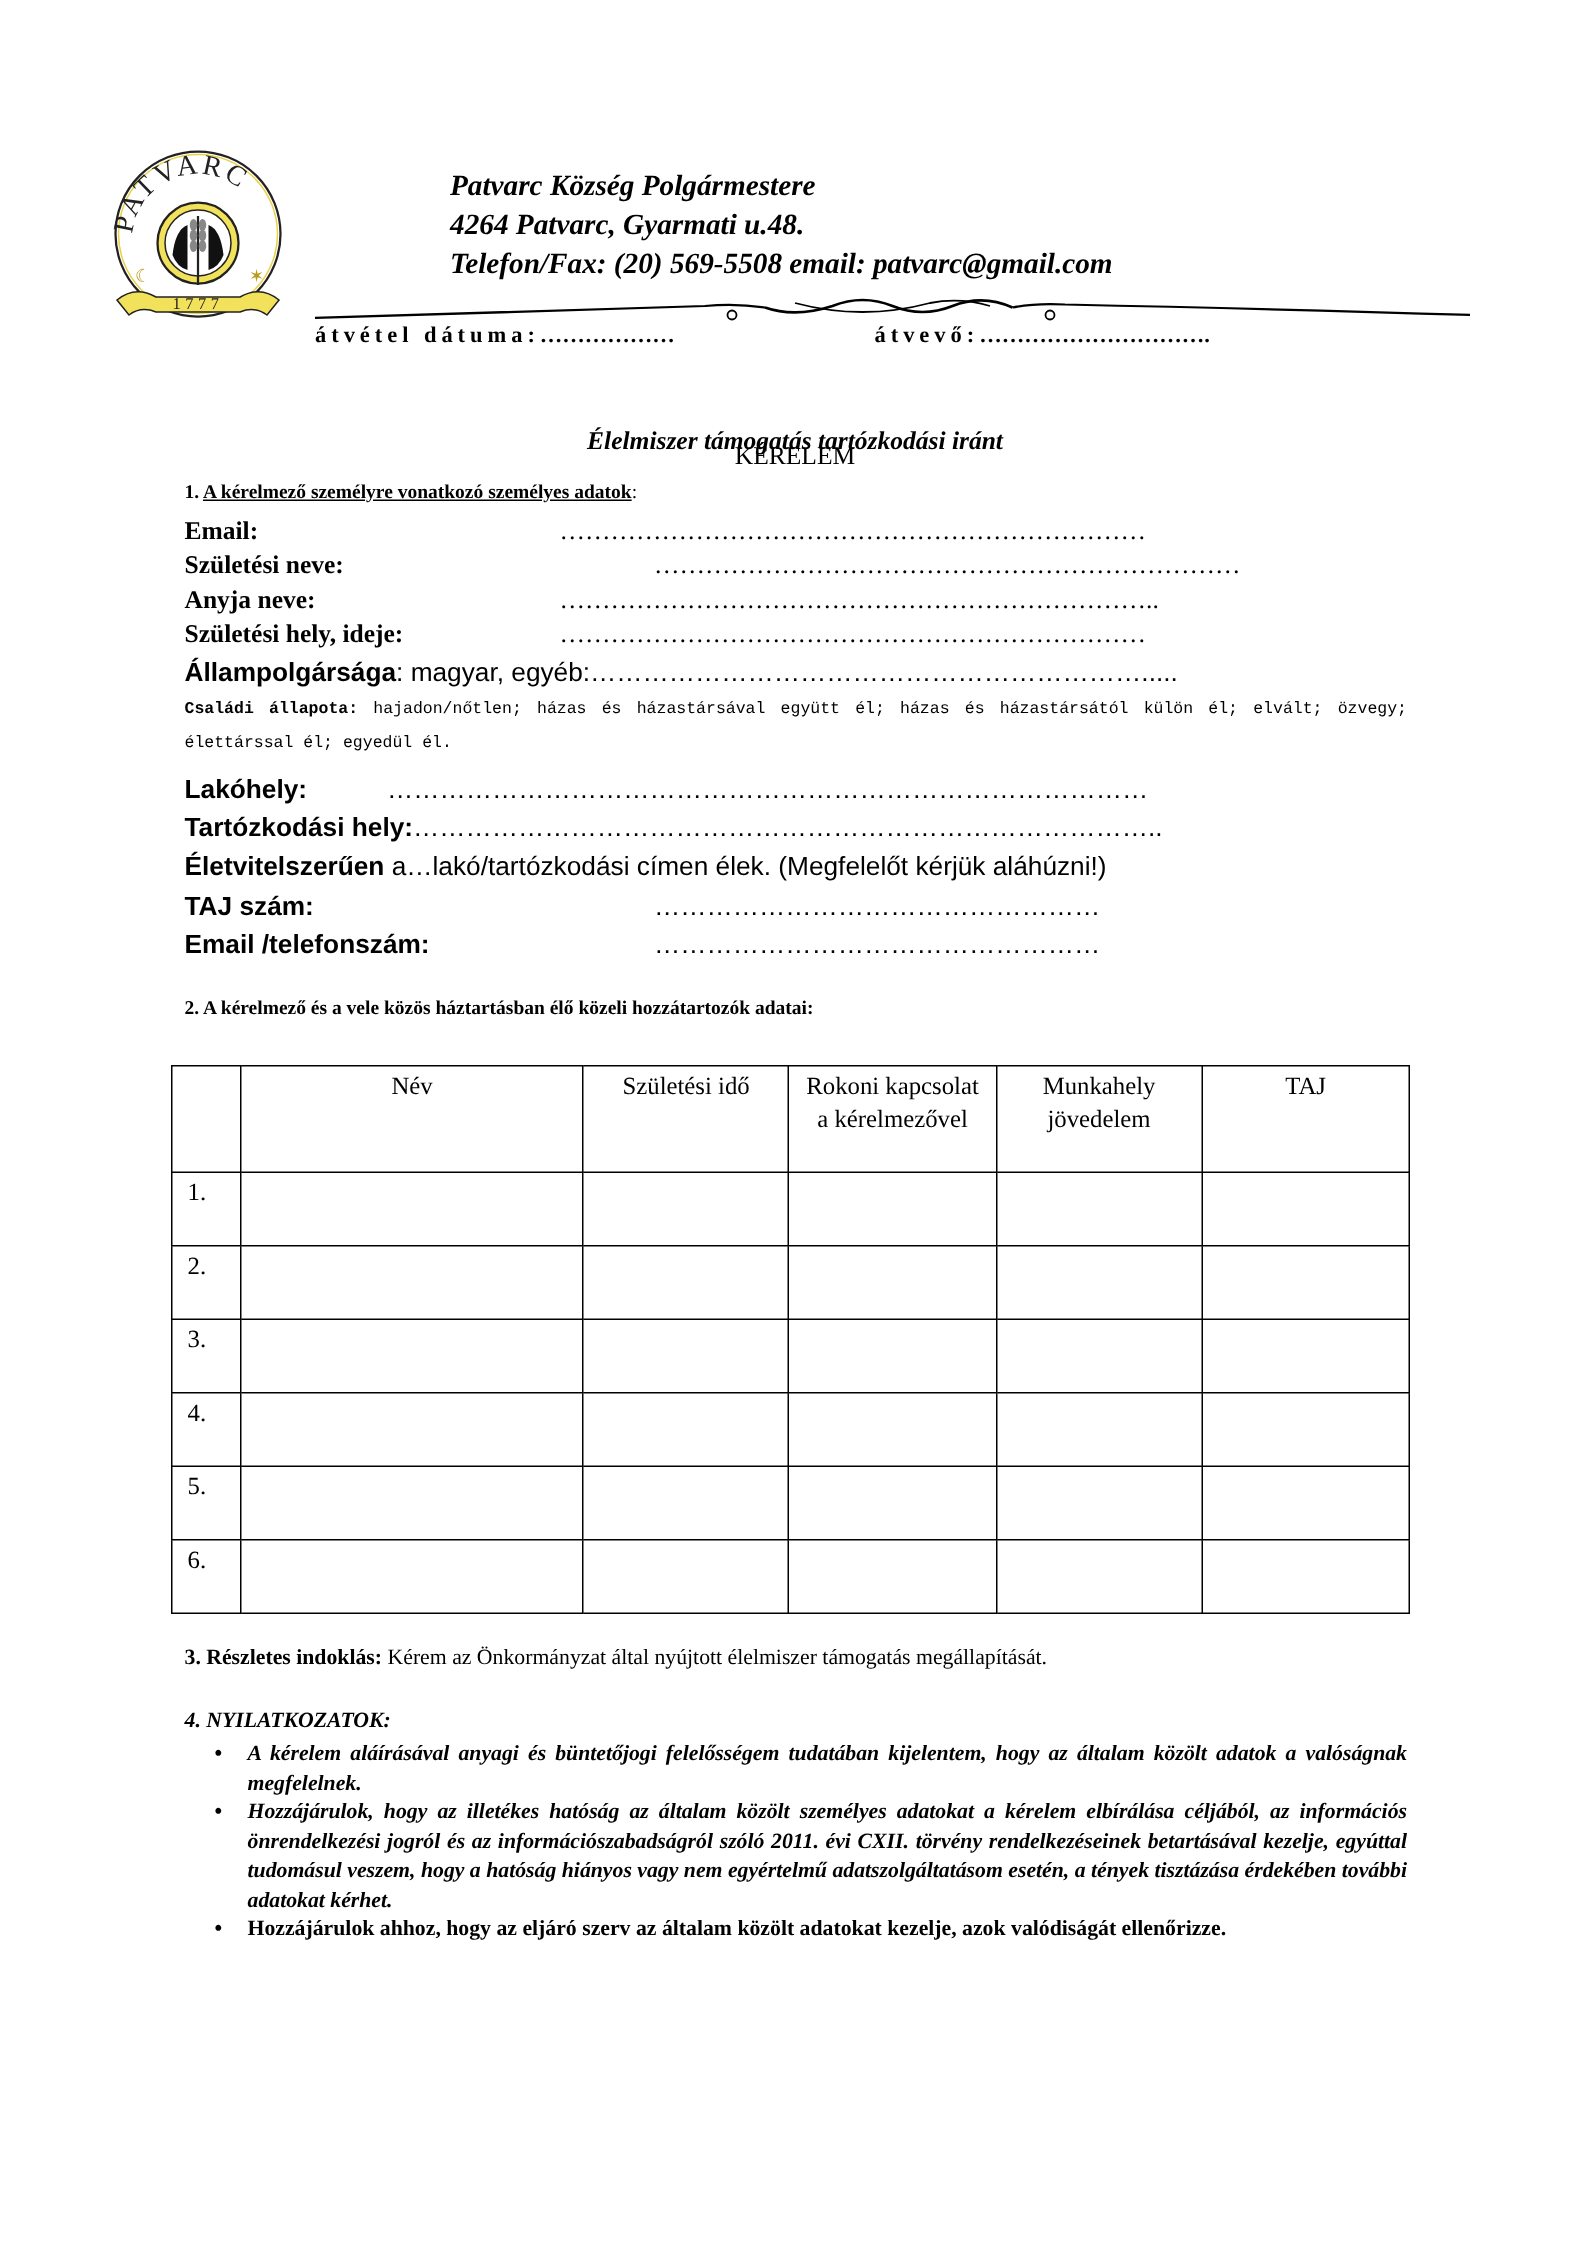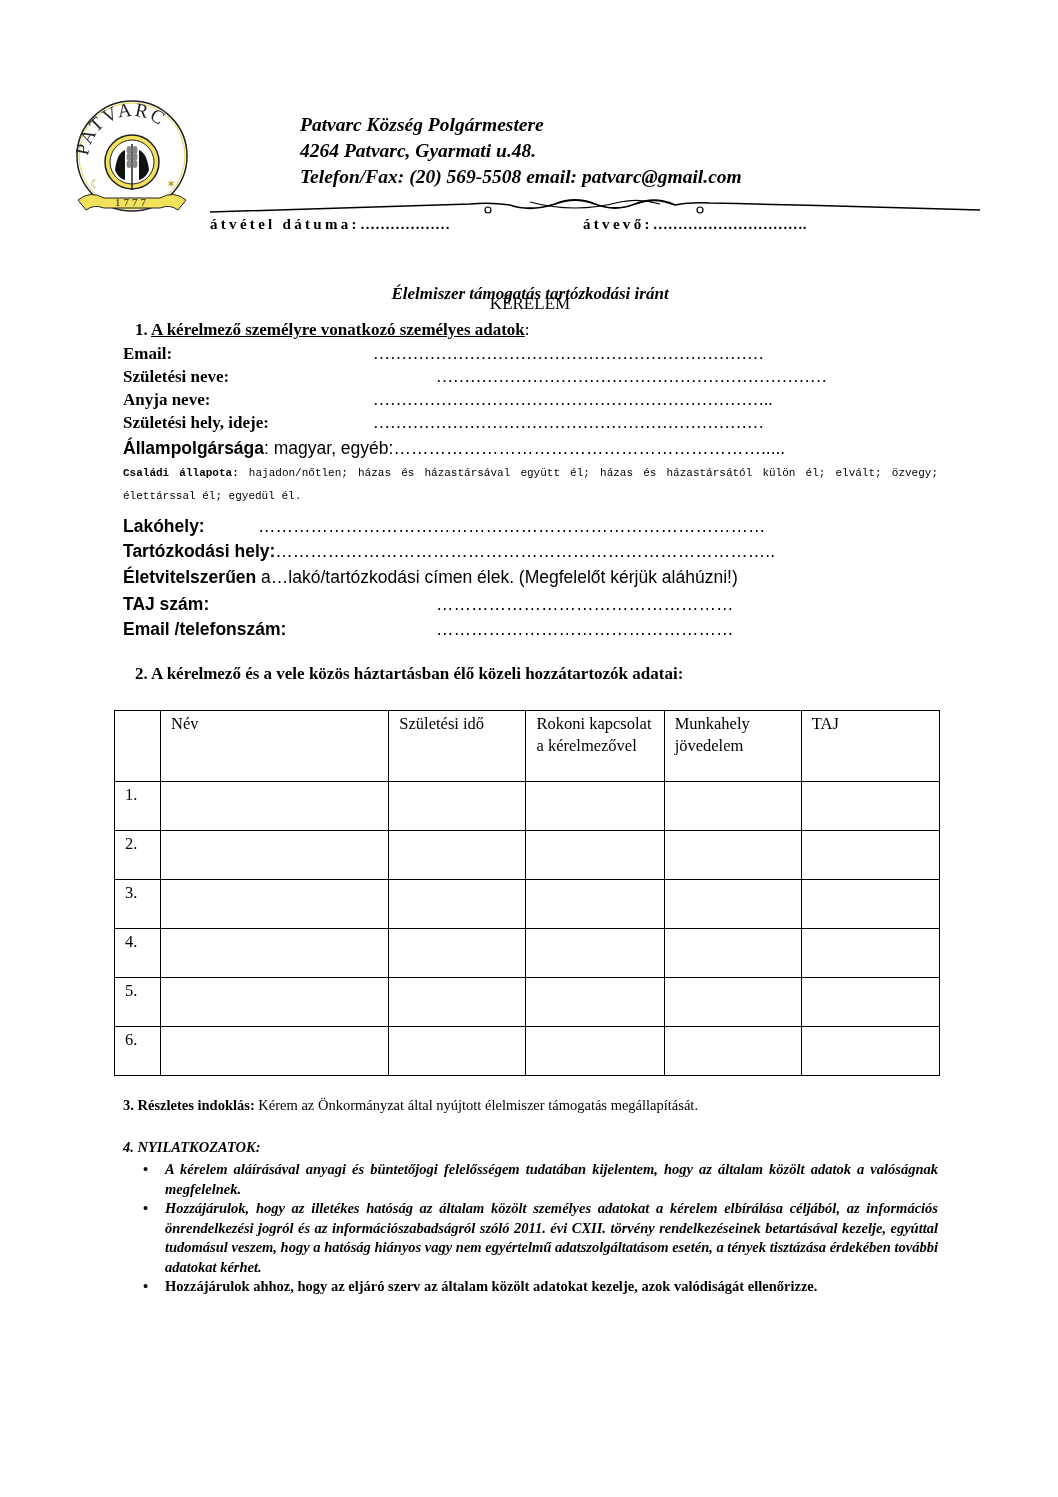--- a/index.html
+++ b/index.html
@@ -7,33 +7,33 @@
          font-family:"Liberation Serif","DejaVu Serif",serif; color:#000; }
   .abs { position:absolute; }
   .logo { left:70px; top:98px; width:124px; height:130px; }
   .hdr { left:300px; width:700px; text-align:left; font-style:italic; font-weight:bold;
          font-size:19.5px; line-height:26px; }
   .rule { left:210px; top:196px; width:770px; height:30px; }
   .receipt { top:216px; font-size:15px; font-weight:bold; letter-spacing:3.3px; white-space:nowrap; }
   .title { left:120px; width:820px; text-align:center; }
   .t1 { top:260px; font-size:17px;margin-top:34px; }
   .t2 { top:284px; font-size:17px; font-style:italic; font-weight:bold; }
-  .sec { left:123px; font-size:17px; font-weight:bold; white-space:nowrap;margin-left:12px; }
+  .sec { left:123px; font-size:13px; font-weight:bold; white-space:nowrap; }
   .sec u { text-decoration:underline; }
   .row { left:123px; font-size:17px; white-space:nowrap; height:24px; line-height:24px; }
   .row .lbl { font-weight:bold; }
   .row .dots { position:absolute; white-space:nowrap; }
   .big { font-family:"Liberation Sans","DejaVu Sans",sans-serif; font-size:17.5px; }
   .csaladi { left:123px; width:815px; font-size:11px; line-height:23px; text-align:justify;
              font-family:Liberation Mono, monospace; }
   table.members { position:absolute; left:114px; top:710px; width:826px; border-collapse:collapse;
                   font-size:16.5px; }
   table.members td, table.members th { border:1.6px solid #000; vertical-align:top; text-align:left;
                   font-weight:normal; padding:2px 10px; line-height:22px; }
-  table.members th { height:66px; }
+  table.members th { height:66px;text-align:center; }
   table.members td { height:44px; }
   .decl { left:123px; width:815px; font-size:14.5px; }
   .decl-list { left:145px; width:793px; font-size:14.5px; font-style:italic; font-weight:bold; }
   .decl-list .item { position:relative; padding-left:20px; line-height:19.5px; text-align:justify; margin-bottom:0; }
   .decl-list .item .bullet { position:absolute; left:-2px; top:0; font-style:normal; }
   .consent { font-style:normal; font-weight:bold; }
 </style>
 </head>
 <body>
 

